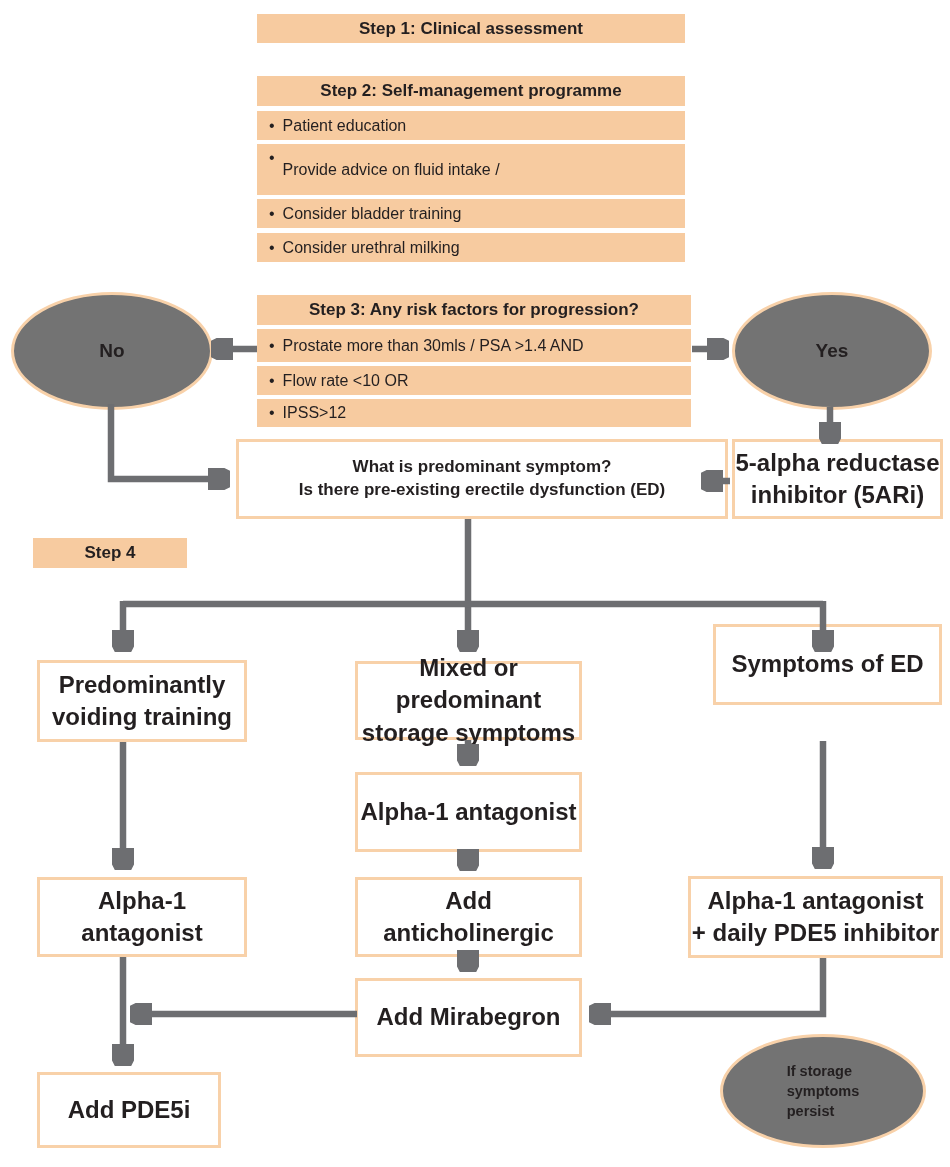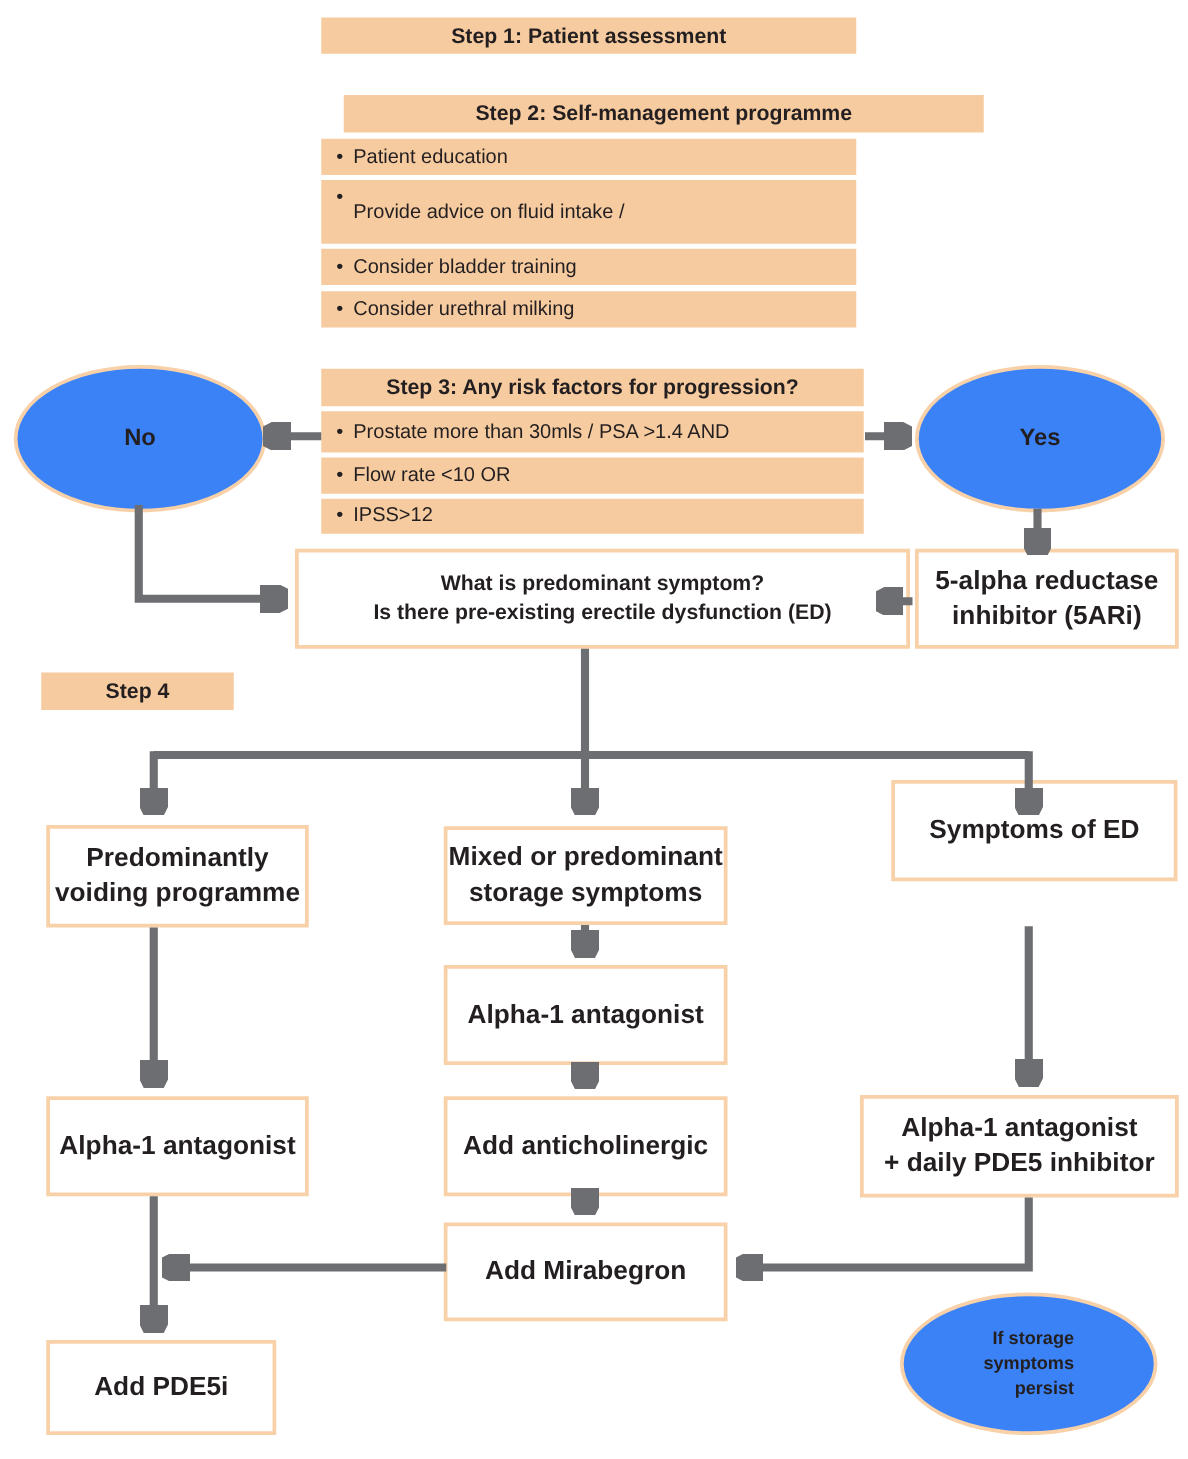--- a/index.html
+++ b/index.html
@@ -21,29 +21,29 @@
   }
   .bar.hdr{justify-content:center;font-weight:bold;font-size:17px;}
   .bar.li{font-size:16px;padding-left:12px;}
   .dot{margin-right:8px;font-size:16px;line-height:1;}
   .li-lines{display:flex;flex-direction:row;line-height:1.45;}
   .li-lines .l2{margin-left:15px;}
   
   .node{
     position:absolute;background:#fff;border:3.5px solid var(--peach-border);
     box-sizing:border-box;display:flex;align-items:center;justify-content:center;
-    text-align:center;font-weight:bold;font-size:21px;line-height:1.35;
+    text-align:center;font-weight:bold;font-size:24px;line-height:1.35;
     white-space:pre-line;z-index:1;
   }
   .node.q{font-size:17px;}
   
   .ellipse{
-    position:absolute;background:#3b82f6;border:3.5px solid var(--peach-border);
+    position:absolute;background:#737373;border:3.5px solid var(--peach-border);
     border-radius:50%;box-sizing:border-box;display:flex;align-items:center;
-    justify-content:center;text-align:right;font-weight:bold;
+    justify-content:center;text-align:left;font-weight:bold;
     white-space:pre-line;z-index:1;
   }
   .ellipse.big{font-size:19px;}
   .ellipse.small{font-size:14.5px;line-height:1.4;}
   
   #connectors{position:absolute;left:0;top:0;z-index:2;pointer-events:none;}
   #connectors path{stroke:var(--arrow);stroke-width:6.5;fill:none;}
 </style>
 </head>
 <body>
@@ -79,24 +79,24 @@
     <path d="M468,852 V868" marker-end="url(#arw)"></path>
     <path d="M468,957 V969" marker-end="url(#arw)"></path>
 
     <path d="M823,741 V866" marker-end="url(#arw)"></path>
     <path d="M823,958 V1014 H592" marker-end="url(#arw)"></path>
 
     <path d="M357,1014 H133" marker-end="url(#arw)"></path>
   </svg>
 
   <div class="bar hdr" style="left:257px;top:14px;width:428px;height:29px;">
-    <span>Step 1: Patient assessment</span>
+    <span>Step 1: Clinical assessment</span>
   </div>
 
-  <div class="bar hdr" style="left:275px;top:76px;width:512px;height:30px;">
+  <div class="bar hdr" style="left:257px;top:76px;width:428px;height:30px;">
     <span>Step 2: Self-management programme</span>
   </div>
   <div class="bar li" style="left:257px;top:111px;width:428px;height:29px;">
     <span class="dot">•</span>
     <span>Patient education</span>
   </div>
   <div class="bar li" style="left:257px;top:144px;width:428px;height:51px;align-items:center;">
     <span class="dot" style="align-self:flex-start;margin-top:6px;">•</span>
     <div class="li-lines">
       <span>Provide advice on fluid intake /</span>
@@ -142,21 +142,21 @@
     <span>5-alpha reductase
 inhibitor (5ARi)</span>
   </div>
 
   <div class="bar hdr" style="left:33px;top:538px;width:154px;height:30px;">
     <span>Step 4</span>
   </div>
 
   <div class="node" style="left:37px;top:660px;width:210px;height:82px;">
     <span>Predominantly
-voiding programme</span>
+voiding training</span>
   </div>
   <div class="node" style="left:355px;top:661px;width:227px;height:79px;">
     <span>Mixed or predominant
 storage symptoms</span>
   </div>
   <div class="node" style="left:713px;top:624px;width:229px;height:81px;">
     <span>Symptoms of ED</span>
   </div>
 
   <div class="node" style="left:355px;top:772px;width:227px;height:80px;">

